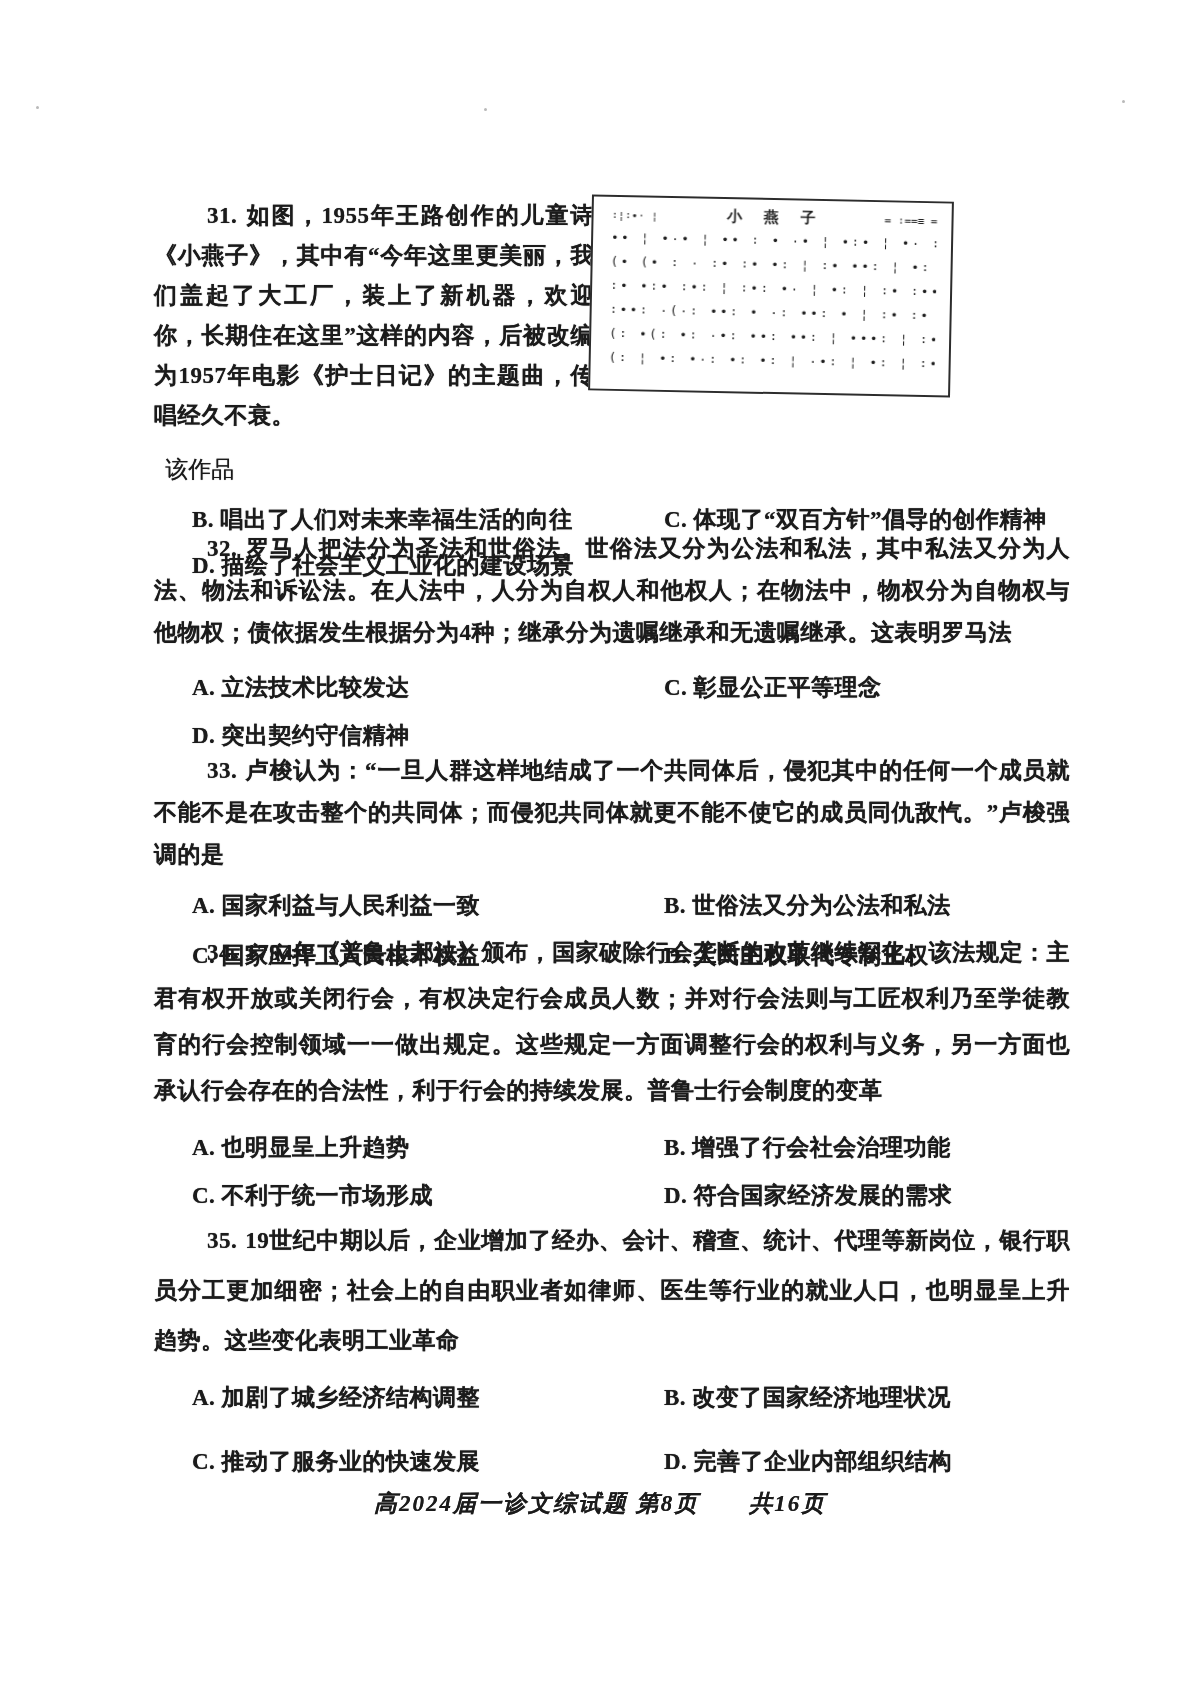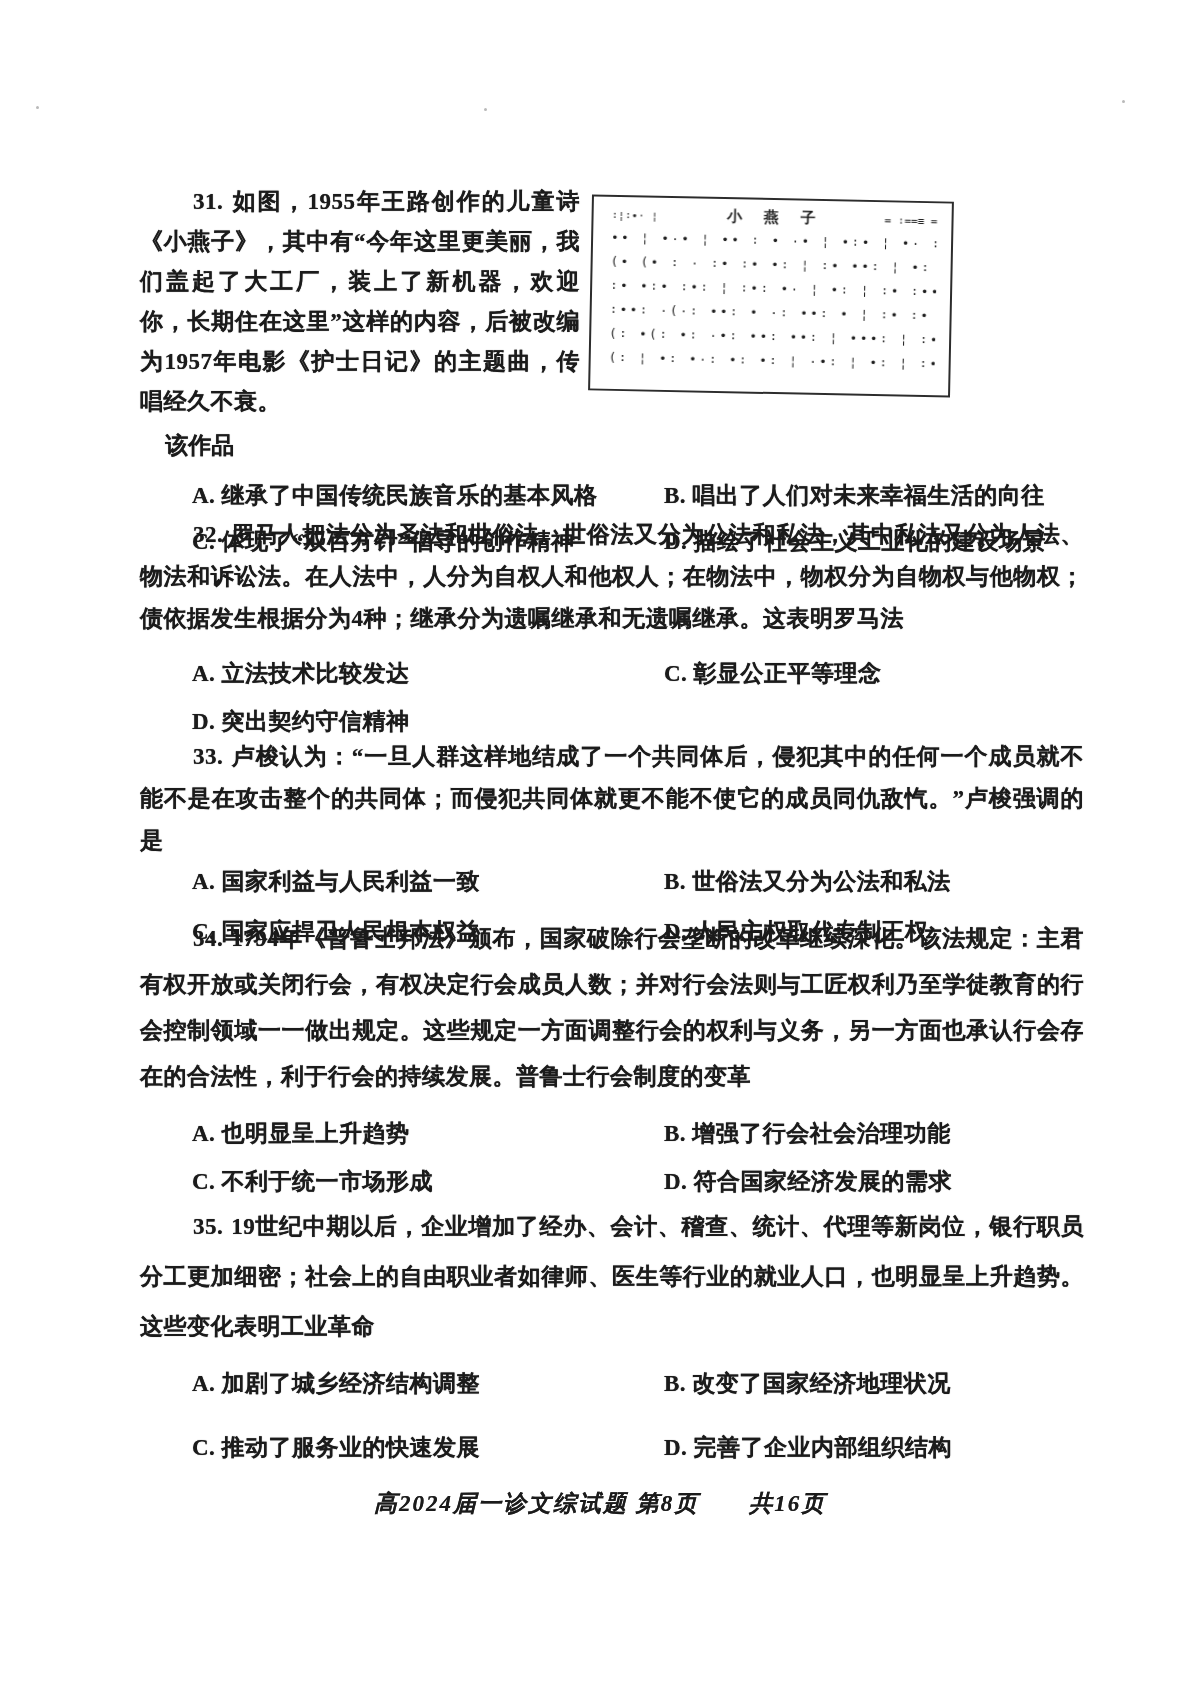--- a/index.html
+++ b/index.html
@@ -8,38 +8,38 @@
     width: 1200px;
     height: 1698px;
     margin: 0 auto;
     background: #ffffff;
     font-family: "Liberation Serif", "DejaVu Serif", serif;
     color: #1b1b1b;
     overflow: hidden;
   }
   .q { position: absolute; left: 140px; right: 116px; }
   .stem {
-    margin: 0;
+    margin: 14px;
     font-size: 23px;
     font-weight: 600;
     text-align: justify;
     text-indent: 2.3em;
     letter-spacing: 0.5px;
     text-shadow: 0 0 0.7px rgba(20,20,20,0.85);
   }
   .lh40 { line-height: 40px; }
   .lh42 { line-height: 42px; }
   .lh46 { line-height: 46px; }
   .lh50 { line-height: 50px; }
   .qnum { margin-right: 0.35em; }
   .stem-narrow { width: 440px; }
   .stem-tail {
     margin: 4px 0 0 0;
     font-size: 23px;
-    font-weight: 700;
+    font-weight: 400;
     line-height: 40px;
     text-indent: 1.1em;
     text-shadow: 0 0 0.7px rgba(20,20,20,0.85);
   }
   .options {
     display: grid;
     grid-template-columns: 472px 1fr;
     padding-left: 52px;
     font-size: 23px;
     font-weight: 600;
@@ -134,21 +134,20 @@
       <div class="fig-row">•• ¦ •·• ¦ •• ∶ • ·• ¦ •∶• ¦ •· ∶ •</div>
       <div class="fig-row">(• (• ∶ · ∶• ∶• •∶ ¦ ∶• ••∶ ¦ •∶ • ∶ •</div>
       <div class="fig-row">∶• •∶• ∶•∶ ¦ ∶•∶ •· ¦ •∶ ¦ ∶• ∶••∶ •</div>
       <div class="fig-row">∶••∶ ·(·∶ ••∶ • ·∶ ••∶ • ¦ ∶• ∶• ∶ •</div>
       <div class="fig-row">(∶ •(∶ •∶ ·•∶ ••∶ ••∶ ¦ •••∶ ¦ ∶••∶</div>
       <div class="fig-row">(∶ ¦ •∶ •·∶ •∶ •∶ ¦ ·•∶ ¦ •∶ ¦ ∶••∶ • ¦</div>
     </div>
     <p class="stem stem-narrow lh40"><span class="qnum">31.</span><span>如图，1955年王路创作的儿童诗《小燕子》，其中有“今年这里更美丽，我们盖起了大工厂，装上了新机器，欢迎你，长期住在这里”这样的内容，后被改编为1957年电影《护士日记》的主题曲，传唱经久不衰。</span></p>
     <p class="stem-tail">该作品</p>
     <div class="options gap14">
-      <div class="option">A. 继承了中国传统民族音乐的基本风格</div>
       <div class="option">B. 唱出了人们对未来幸福生活的向往</div>
       <div class="option">C. 体现了“双百方针”倡导的创作精神</div>
       <div class="option">D. 描绘了社会主义工业化的建设场景</div>
     </div>
   </section>
 
   <section class="q" style="top:514px;">
     <p class="stem lh42"><span class="qnum">32.</span><span>罗马人把法分为圣法和世俗法。世俗法又分为公法和私法，其中私法又分为人法、物法和诉讼法。在人法中，人分为自权人和他权人；在物法中，物权分为自物权与他物权；债依据发生根据分为4种；继承分为遗嘱继承和无遗嘱继承。这表明罗马法</span></p>
     <div class="options gap16">
       <div class="option">A. 立法技术比较发达</div>

